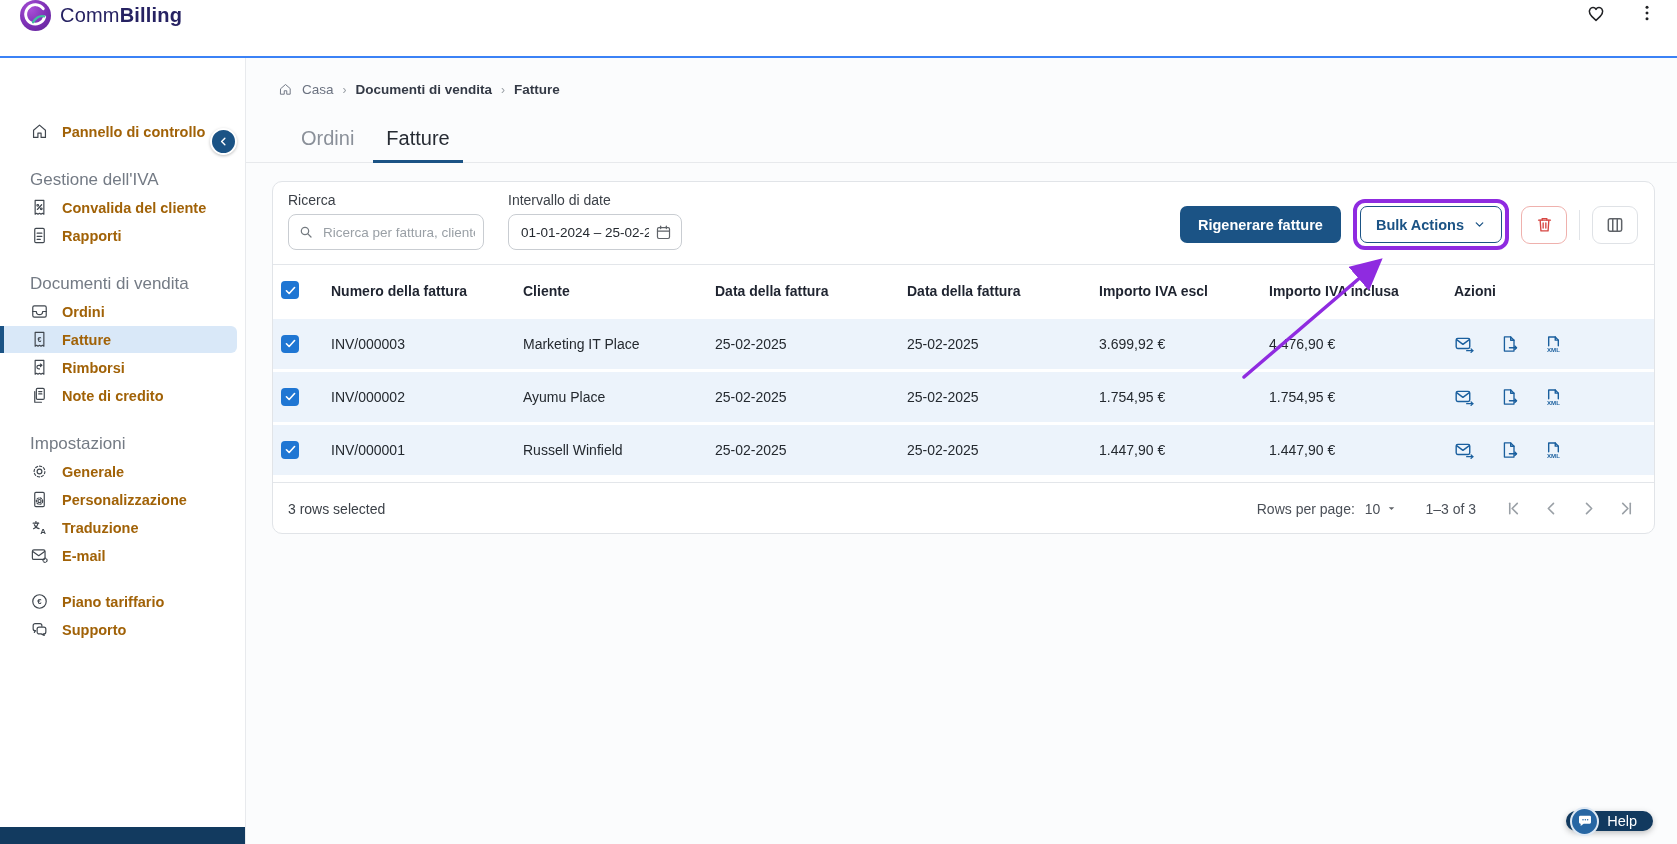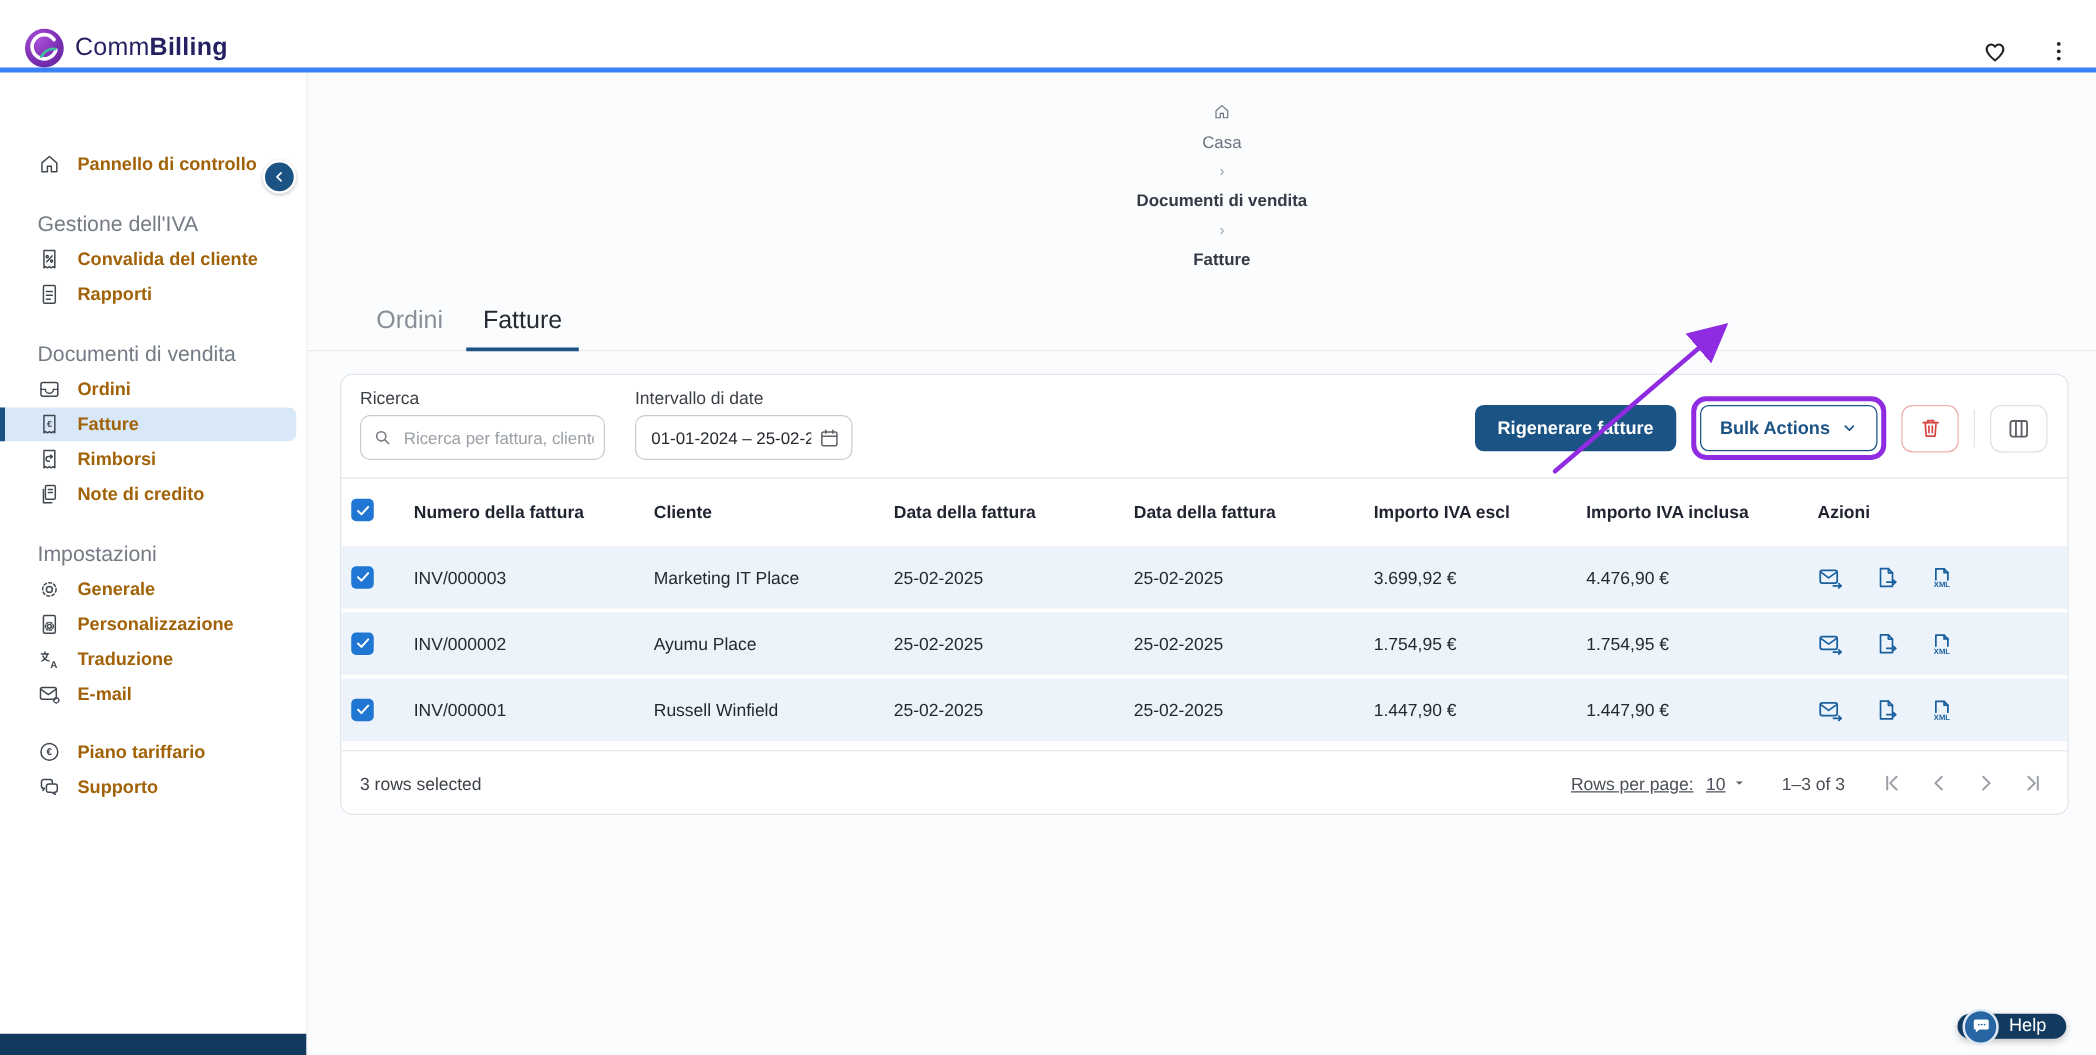--- a/index.html
+++ b/index.html
@@ -3,22 +3,22 @@
 <meta charset="utf-8">
 <style>
   * { margin:0; padding:0; box-sizing:border-box; }
   html,body { width:1677px; height:844px; overflow:hidden; background:#fff;
     font-family:"Liberation Sans", sans-serif; color:#24292f; }
   svg { display:block; }
   .ic { stroke:#40474f; stroke-width:1.5; fill:none; stroke-linecap:round; stroke-linejoin:round; }
   .ic text { stroke:none; fill:#40474f; text-anchor:middle; font-family:"Liberation Sans",sans-serif; }
 
   
-  .topbar { height:58px; background:#fff; border-bottom:4px solid #3b82f6;
-    display:flex; align-items:flex-end; padding:0 18px 0 20px; position:relative; z-index:5; }
+  .topbar { height:58px; background:#fff; border-bottom:2px solid #3b82f6;
+    display:flex; align-items:flex-start; padding:0 18px 0 20px; position:relative; z-index:5; }
   .brand { display:flex; align-items:center; gap:9px; cursor:pointer; }
   .logo-circle { width:31px; height:31px; border-radius:50%;
     background:radial-gradient(circle at 35% 30%, #a94fd6 0%, #7b2fb4 55%, #5c2492 100%);
     display:flex; align-items:center; justify-content:center; }
   .brand-text { font-size:20px; color:#262262; letter-spacing:.2px; }
   .brand-text b { font-weight:800; }
   .topbar-actions { margin-left:auto; display:flex; align-items:center; gap:26px; }
   .iconbtn { background:none; border:none; cursor:pointer; padding:2px; }
 
   
@@ -34,21 +34,21 @@
   .nav-item { display:flex; align-items:center; gap:13px; height:27px; padding-left:30px;
     font-size:14.5px; font-weight:600; color:#a16207; cursor:pointer; position:relative; margin:0 0 1px 0; }
   .nav-item .nav-icon { width:19px; height:19px; flex-shrink:0; }
   .nav-item.active { background:#d9e8f8; margin-right:8px; border-radius:0 6px 6px 0; }
   .nav-item.active::before { content:""; position:absolute; left:0; top:0; bottom:0; width:4px; background:#1b5385; }
   .sidebar-strip { position:absolute; bottom:0; left:0; width:100%; height:17px; background:#123a5f; }
 
   
   .main { flex:1; position:relative; background:#fbfcfd; }
   .breadcrumb { display:flex; align-items:center; gap:9px; padding:24px 0 0 32px;
-    font-size:13.5px; color:#6b7280;flex-direction:column; }
+    font-size:13.5px; color:#6b7280; }
   .breadcrumb .sep { color:#9aa0a6; font-size:12px; }
   .crumb { cursor:pointer; }
   .crumb.strong { font-weight:700; color:#343a46; }
   .tabs-row { margin-top:24px; border-bottom:1px solid #e7e9ec; padding-left:42px;
     display:flex; gap:6px; }
   .tab { font-size:20px; padding:6px 13px 12px; color:#8a9099; cursor:pointer; position:relative; }
   .tab.active { color:#262b33; }
   .tab.active::after { content:""; position:absolute; left:0; right:0; bottom:-1px; height:3px; background:#1b5385; }
 
   
@@ -87,21 +87,21 @@
   .cell.c0 { padding-left:8px; }
   .cell.c5, .cell.c6 { text-align:left; padding-right:20px; }
   .cell.c7 { padding-left:5px; }
   .acts { display:flex; align-items:center; gap:24px; padding-left:60px; }
   .act { cursor:pointer; }
   .cbx { width:18px; height:18px; background:#1f76d3; border-radius:4px; display:inline-flex;
     align-items:center; justify-content:center; cursor:pointer; }
   .tfoot { border-top:1px solid #e3e6ea; margin-top:7px; height:52px; display:flex; align-items:center;
     padding:0 18px 0 15px; font-size:14px; color:#3c4148; }
   .tfoot-right { margin-left:auto; display:flex; align-items:center; gap:28px; color:#4a4f57; }
-  .rpp { display:flex; align-items:center; gap:10px;text-decoration:underline; }
+  .rpp { display:flex; align-items:center; gap:10px; }
   .rpp-select { display:flex; align-items:center; gap:6px; cursor:pointer; }
   .pager { display:flex; align-items:center; gap:16px; }
   .pager .pbtn { background:none; border:none; cursor:pointer; padding:1px; }
 
   
   .annotation-arrow { position:absolute; left:1210px; top:245px; width:205px; height:150px;
     z-index:50; pointer-events:none; }
   .help-fab { position:absolute; right:24px; bottom:13px; height:20px; background:#123a5f;
     border:none; border-radius:18px; display:flex; align-items:center; gap:8px; padding:0 16px 0 4px;
     cursor:pointer; z-index:40; box-shadow:0 2px 6px rgba(0,0,0,.25); }

